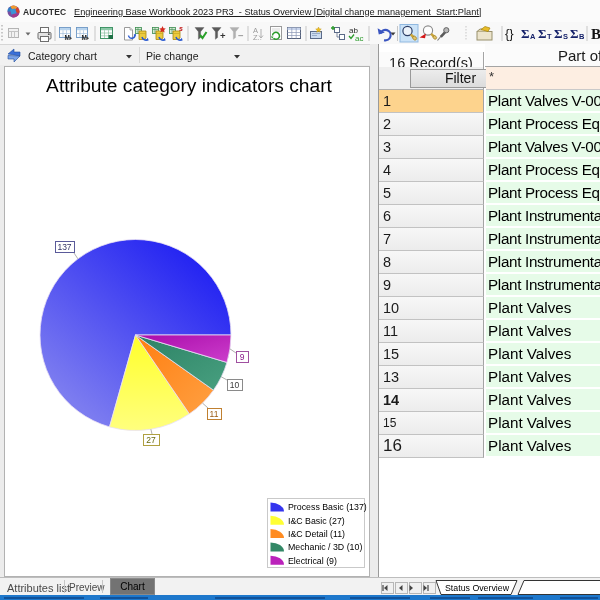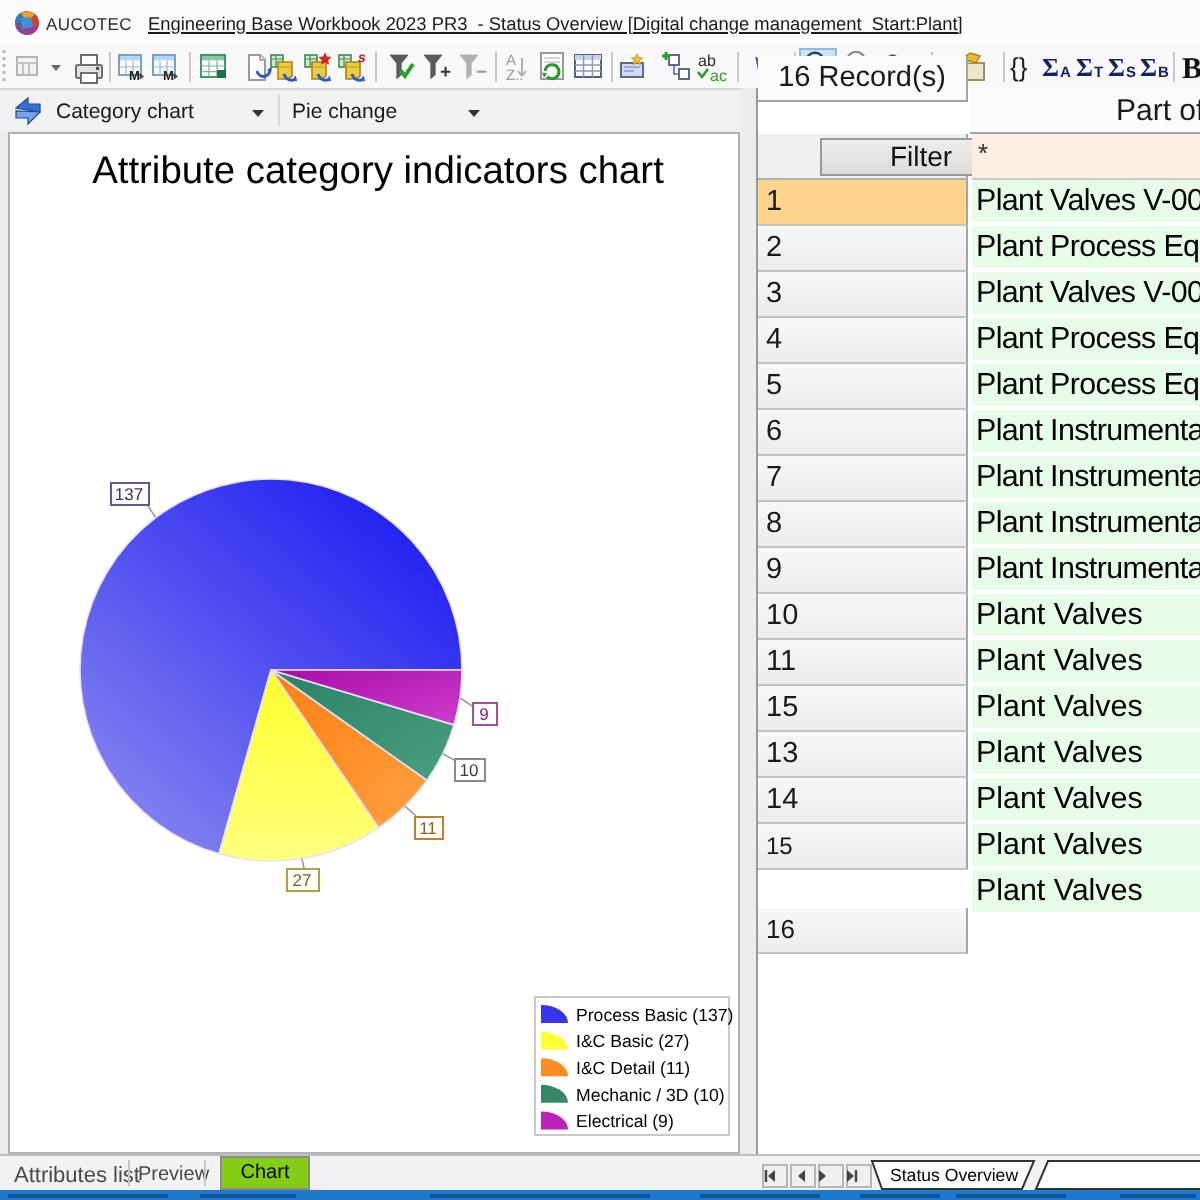--- a/index.html
+++ b/index.html
@@ -7,21 +7,21 @@
 </style></head><body>
 <div class="a" style="left:0;top:0;width:600px;height:22px;background:#fbfbfb;"></div>
 <svg class="a" style="left:7px;top:5px" width="13" height="13" viewBox="0 0 13 13">
 <circle cx="6.5" cy="6.5" r="6" fill="#7a4fa0"></circle>
 <path d="M6.5,6.5 L0.5,6.5 A6,6 0 0 1 3.5,1.4 Z" fill="#2f7fc4"></path>
 <path d="M6.5,6.5 L3.5,1.4 A6,6 0 0 1 10.5,2.2 Z" fill="#f29b2e"></path>
 <path d="M6.5,6.5 L10.5,2.2 A6,6 0 0 1 12.2,8.5 Z" fill="#d4402f"></path>
 <path d="M6.5,6.5 L12.2,8.5 A6,6 0 0 1 5,12.3 Z" fill="#a33a8c"></path>
 <polygon points="3.2,4.2 8.2,3.4 9.6,8.2 4.4,9.6" fill="#3c93d6"></polygon>
 </svg>
-<div class="a" style="left:23px;top:6.5px;font-size:8.5px;font-weight:normal;color:#2d2d2d;letter-spacing:0.2px;">AUCOTEC</div>
+<div class="a" style="left:23px;top:6.5px;font-size:8.5px;font-weight:bold;color:#2d2d2d;letter-spacing:0.2px;">AUCOTEC</div>
 <div class="a" style="left:74px;top:6.5px;font-size:9.2px;color:#1a1a1a;white-space:nowrap;text-decoration:underline;">Engineering Base Workbook 2023 PR3&nbsp; - Status Overview [Digital change management_Start:Plant]</div>
 <div class="a" style="left:0;top:22px;width:600px;height:23px;background:#f8f8f8;border-bottom:1px solid #d6d6d6;"></div>
 <svg class="a" style="left:0;top:22px" width="600" height="23" viewBox="0 0 600 23">
     <line x1="2" y1="3" x2="2" y2="20" stroke="#b8b8b8" stroke-width="1.5" stroke-dasharray="1.5,2"></line>
     <rect x="8.5" y="6.5" width="10" height="9" fill="#f2f2f2" stroke="#b4b4b4"></rect>
     <path d="M8.5,9.5 h10 M11.5,9.5 v6 M14.5,9.5 v6" stroke="#c4c4c4" fill="none"></path>
     <path d="M25.5,10.5 h5 l-2.5,3 z" fill="#6a6a6a"></path>
     <rect x="38" y="10.5" width="13" height="6.5" rx="1" fill="#e3e3e3" stroke="#6e6e6e"></rect>
     <rect x="40.5" y="5.5" width="8" height="5" fill="#fdfdfd" stroke="#6e6e6e"></rect>
     <rect x="40.5" y="14.5" width="8" height="5" fill="#fdfdfd" stroke="#6e6e6e"></rect>
@@ -195,21 +195,21 @@
     <text x="283.0" y="456.7" font-size="8.8" fill="#000" font-family="Liberation Sans">I&amp;C Basic (27)</text>
     <path d="M265.5,471.1 L265.5,462.1 A13.5,9 0 0 1 279.0,471.1 Z" fill="#ff8c22"></path>
     <text x="283.0" y="470.0" font-size="8.8" fill="#000" font-family="Liberation Sans">I&amp;C Detail (11)</text>
     <path d="M265.5,484.4 L265.5,475.4 A13.5,9 0 0 1 279.0,484.4 Z" fill="#338866"></path>
     <text x="283.0" y="483.29999999999995" font-size="8.8" fill="#000" font-family="Liberation Sans">Mechanic / 3D (10)</text>
     <path d="M265.5,497.7 L265.5,488.7 A13.5,9 0 0 1 279.0,497.7 Z" fill="#bb22bb"></path>
     <text x="283.0" y="496.59999999999997" font-size="8.8" fill="#000" font-family="Liberation Sans">Electrical (9)</text>
   </svg>
 <div class="a" style="left:370px;top:44px;width:8px;height:534px;background:#ececec;"></div>
 <div class="a" style="left:378px;top:44px;width:222px;height:534px;background:#fff;border-left:1px solid #9a9a9a;"></div>
-<div class="a" style="left:379px;top:28px;width:105px;height:23px;background:#fbfbfb;border-right:1px solid #a4a4a4;border-bottom:1px solid #a4a4a4;font-size:14.5px;color:#1a1a1a;text-align:center;line-height:22px;">16 Record(s)</div>
+<div class="a" style="left:379px;top:52px;width:105px;height:23px;background:#fbfbfb;border-right:1px solid #a4a4a4;border-bottom:1px solid #a4a4a4;font-size:14.5px;color:#1a1a1a;text-align:center;line-height:22px;">16 Record(s)</div>
 <div class="a" style="left:485px;top:44px;width:115px;height:23px;background:#fbfbfb;border-bottom:1px solid #a4a4a4;overflow:hidden;">
     <div style="position:absolute;left:73px;top:3px;font-size:15px;color:#1a1a1a;white-space:nowrap;">Part of Designation</div>
   </div>
 <div class="a" style="left:379px;top:67px;width:105px;height:23px;background:#efefef;border-right:1px solid #a4a4a4;border-bottom:1px solid #b0b0b0;"></div>
 <div class="a" style="left:381px;top:69px;width:101px;height:19px;background:linear-gradient(#ececec,#dcdcdc);border:1px solid #999;font-size:14px;color:#111;text-align:center;line-height:17px;margin-left:29px;">Filter</div>
 <div class="a" style="left:486px;top:67px;width:114px;height:23px;background:#fdeee2;border-bottom:1px solid #c9c9c9;">
     <span style="position:absolute;left:3px;top:2px;font-size:13px;color:#333;">*</span>
   </div>
 <div class="a" style="left:379px;top:90px;width:105px;height:23px;background:#fdd38d;border-right:1px solid #a4a4a4;border-bottom:1px solid #c2c2c2;font-size:14.5px;color:#1a1a1a;line-height:22px;padding-left:4px;">1</div>
 <div class="a" style="left:486px;top:90px;width:114px;height:23px;background:#e6fbe8;border-bottom:2px solid #fff;overflow:hidden;font-size:15.2px;color:#000;line-height:21px;padding-left:2px;white-space:nowrap;letter-spacing:-0.3px;">Plant Valves V-001</div>
@@ -230,33 +230,33 @@
 <div class="a" style="left:379px;top:274px;width:105px;height:23px;background:linear-gradient(#f7f7f7,#ececec);border-right:1px solid #a4a4a4;border-bottom:1px solid #c2c2c2;font-size:14.5px;color:#1a1a1a;line-height:22px;padding-left:4px;">9</div>
 <div class="a" style="left:486px;top:274px;width:114px;height:23px;background:#e6fbe8;border-bottom:2px solid #fff;overflow:hidden;font-size:15.2px;color:#000;line-height:21px;padding-left:2px;white-space:nowrap;letter-spacing:-0.3px;">Plant Instrumentation</div>
 <div class="a" style="left:379px;top:297px;width:105px;height:23px;background:linear-gradient(#f7f7f7,#ececec);border-right:1px solid #a4a4a4;border-bottom:1px solid #c2c2c2;font-size:14.5px;color:#1a1a1a;line-height:22px;padding-left:4px;">10</div>
 <div class="a" style="left:486px;top:297px;width:114px;height:23px;background:#e6fbe8;border-bottom:2px solid #fff;overflow:hidden;font-size:15.2px;color:#000;line-height:21px;padding-left:2px;white-space:nowrap;">Plant Valves</div>
 <div class="a" style="left:379px;top:320px;width:105px;height:23px;background:linear-gradient(#f7f7f7,#ececec);border-right:1px solid #a4a4a4;border-bottom:1px solid #c2c2c2;font-size:14.5px;color:#1a1a1a;line-height:22px;padding-left:4px;">11</div>
 <div class="a" style="left:486px;top:320px;width:114px;height:23px;background:#e6fbe8;border-bottom:2px solid #fff;overflow:hidden;font-size:15.2px;color:#000;line-height:21px;padding-left:2px;white-space:nowrap;">Plant Valves</div>
 <div class="a" style="left:379px;top:343px;width:105px;height:23px;background:linear-gradient(#f7f7f7,#ececec);border-right:1px solid #a4a4a4;border-bottom:1px solid #c2c2c2;font-size:14.5px;color:#1a1a1a;line-height:22px;padding-left:4px;">15</div>
 <div class="a" style="left:486px;top:343px;width:114px;height:23px;background:#e6fbe8;border-bottom:2px solid #fff;overflow:hidden;font-size:15.2px;color:#000;line-height:21px;padding-left:2px;white-space:nowrap;">Plant Valves</div>
 <div class="a" style="left:379px;top:366px;width:105px;height:23px;background:linear-gradient(#f7f7f7,#ececec);border-right:1px solid #a4a4a4;border-bottom:1px solid #c2c2c2;font-size:14.5px;color:#1a1a1a;line-height:22px;padding-left:4px;">13</div>
 <div class="a" style="left:486px;top:366px;width:114px;height:23px;background:#e6fbe8;border-bottom:2px solid #fff;overflow:hidden;font-size:15.2px;color:#000;line-height:21px;padding-left:2px;white-space:nowrap;">Plant Valves</div>
-<div class="a" style="left:379px;top:389px;width:105px;height:23px;background:linear-gradient(#f7f7f7,#ececec);border-right:1px solid #a4a4a4;border-bottom:1px solid #c2c2c2;font-size:14.5px;color:#1a1a1a;line-height:22px;padding-left:4px;">14</div>
+<div class="a" style="left:379px;top:389px;width:105px;height:23px;background:linear-gradient(#f7f7f7,#ececec);border-right:1px solid #a4a4a4;border-bottom:1px solid #c2c2c2;font-size:14.5px;color:#1a1a1a;line-height:22px;padding-left:4px;font-weight:bold;">14</div>
 <div class="a" style="left:486px;top:389px;width:114px;height:23px;background:#e6fbe8;border-bottom:2px solid #fff;overflow:hidden;font-size:15.2px;color:#000;line-height:21px;padding-left:2px;white-space:nowrap;">Plant Valves</div>
 <div class="a" style="left:379px;top:412px;width:105px;height:23px;background:linear-gradient(#f7f7f7,#ececec);border-right:1px solid #a4a4a4;border-bottom:1px solid #c2c2c2;font-size:12px;color:#1a1a1a;line-height:22px;padding-left:4px;">15</div>
 <div class="a" style="left:486px;top:412px;width:114px;height:23px;background:#e6fbe8;border-bottom:2px solid #fff;overflow:hidden;font-size:15.2px;color:#000;line-height:21px;padding-left:2px;white-space:nowrap;">Plant Valves</div>
-<div class="a" style="left:379px;top:454px;width:105px;height:23px;background:linear-gradient(#f7f7f7,#ececec);border-right:1px solid #a4a4a4;border-bottom:1px solid #c2c2c2;font-size:13px;color:#1a1a1a;line-height:22px;padding-left:4px;">16</div>
+<div class="a" style="left:379px;top:435px;width:105px;height:23px;background:linear-gradient(#f7f7f7,#ececec);border-right:1px solid #a4a4a4;border-bottom:1px solid #c2c2c2;font-size:17px;color:#1a1a1a;line-height:22px;padding-left:4px;">16</div>
 <div class="a" style="left:486px;top:435px;width:114px;height:23px;background:#e6fbe8;border-bottom:2px solid #fff;overflow:hidden;font-size:15.2px;color:#000;line-height:21px;padding-left:2px;white-space:nowrap;">Plant Valves</div>
 <div class="a" style="left:0;top:577px;width:600px;height:1px;background:#bdbdbd;"></div>
 <div class="a" style="left:0;top:578px;width:600px;height:17px;background:#f2f2f2;"></div>
 <div class="a" style="left:7px;top:582px;font-size:11px;color:#4a4a4a;">Attributes list</div>
 <div class="a" style="left:64px;top:580px;width:1px;height:13px;background:#c6c6c6;"></div>
 <div class="a" style="left:69px;top:582px;font-size:10px;color:#4a4a4a;">Preview</div>
 <div class="a" style="left:102px;top:580px;width:1px;height:13px;background:#c6c6c6;"></div>
-<div class="a" style="left:110px;top:578px;width:45px;height:17px;background:#84cc16;border:1px solid #8a8a8a;font-size:10px;color:#000;text-align:center;line-height:16px;">Chart</div>
+<div class="a" style="left:110px;top:578px;width:45px;height:17px;background:#737373;border:1px solid #8a8a8a;font-size:10px;color:#000;text-align:center;line-height:16px;">Chart</div>
 <svg class="a" style="left:378px;top:578px" width="222" height="17" viewBox="0 0 222 17">
     <rect x="3.5" y="4.5" width="12" height="11" fill="#f0f0f0" stroke="#b6b6b6"></rect>
     <rect x="17.5" y="4.5" width="12" height="11" fill="#f0f0f0" stroke="#b6b6b6"></rect>
     <rect x="31.5" y="4.5" width="12" height="11" fill="#f0f0f0" stroke="#b6b6b6"></rect>
     <rect x="45.5" y="4.5" width="12" height="11" fill="#f0f0f0" stroke="#b6b6b6"></rect>
     <path d="M9.5,7 l-3.5,3 l3.5,3 z" fill="#444"></path>
     <path d="M5,7 v6" stroke="#444" stroke-width="1.2"></path>
     <path d="M24.5,7 l-3.5,3 l3.5,3 z" fill="#444"></path>
     <path d="M31.5,7 l3.5,3 l-3.5,3 z" fill="#444"></path>
     <path d="M45.5,7 l3.5,3 l-3.5,3 z" fill="#444"></path>

